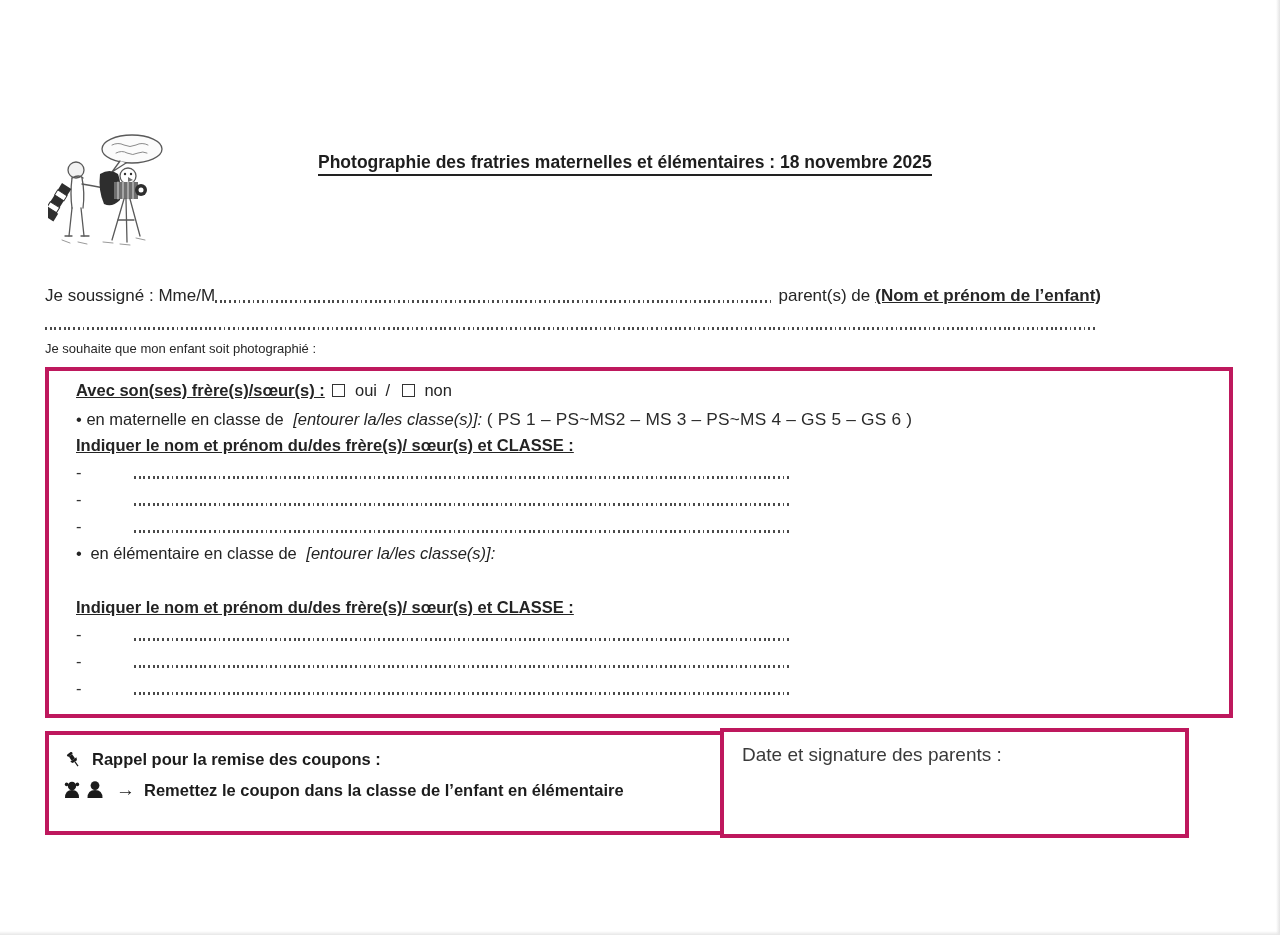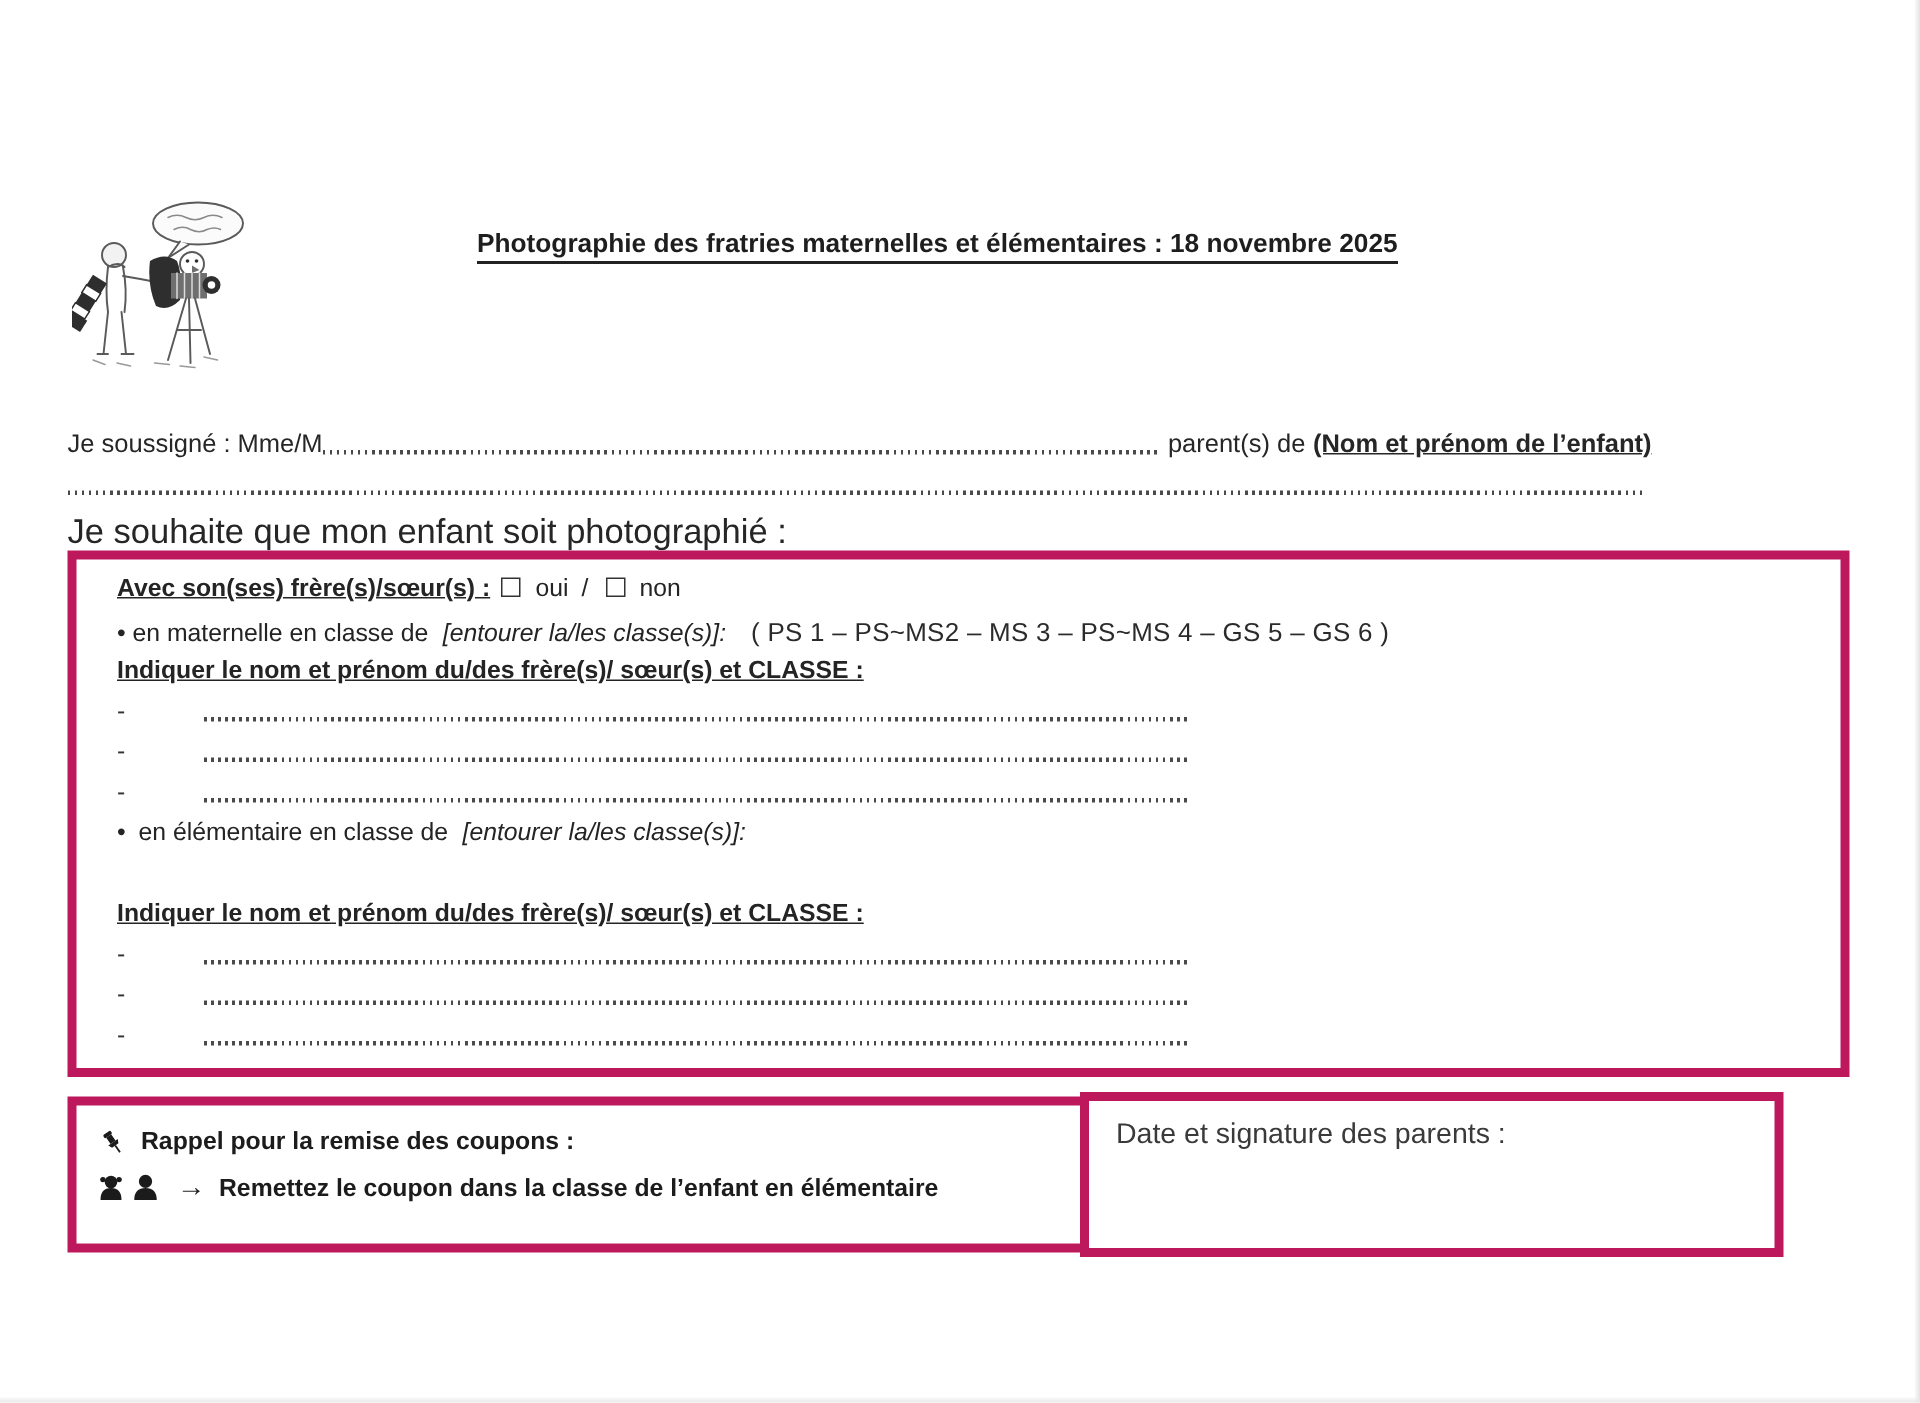--- a/index.html
+++ b/index.html
@@ -28,21 +28,21 @@
 
   
   .introline{display:flex;align-items:baseline;font-size:17px;color:#262626;}
   .introline .leader{align-self:flex-end;margin-bottom:3px;flex:1;}
 
   
   .cb{display:inline-block;width:11px;height:11px;border:1.5px solid #333;background:#fff;
       margin:0 5px 0 3px;vertical-align:-1px;}
 
   
-  .frame{position:absolute;border:6px solid #be185d;background:#fff;box-sizing:border-box;}
+  .frame{position:absolute;border:4px solid #be185d;background:#fff;box-sizing:border-box;}
 
   .boxline{position:absolute;white-space:nowrap;font-size:16.5px;color:#242424;}
   .classes{font-size:17.3px;letter-spacing:.2px;color:#2b2b2b;}
   .fillrow{position:absolute;height:18px;}
   .fillrow .dash{position:absolute;left:0;top:0;font-size:16.5px;color:#333;}
   .fillrow .leader{position:absolute;left:58px;bottom:2px;width:657px;}
 
   .rem-line{display:flex;align-items:center;gap:9px;font-size:16.5px;font-weight:bold;color:#1c1c1c;}
   .arrow{font-size:19px;font-weight:bold;}
 
@@ -104,38 +104,38 @@
 
 <div class="abs introline" style="left:45px;top:286px;width:1056px;">
   <span style="white-space:nowrap;">Je soussigné : Mme/M</span>
   <span class="leader"></span>
   <span style="white-space:nowrap;margin-left:5px;">parent(s) de</span>
   <span class="b" style="white-space:nowrap;margin-left:5px;">(Nom et prénom de l’enfant)</span>
 </div>
 
 <div class="abs leader" style="left:45px;top:327px;width:1050px;"></div>
 
-<div class="abs" style="left:45px;top:341px;font-size:23px;color:#262626;">Je souhaite que mon enfant soit photographié :</div>
+<div class="abs" style="left:45px;top:341px;font-size:13px;color:#262626;">Je souhaite que mon enfant soit photographié :</div>
 
 <div class="frame" style="left:45px;top:367px;width:1188px;height:351px;">
 
   <div class="boxline" style="left:27px;top:10px;">
     <span class="b">Avec son(ses) frère(s)/sœur(s) :</span>
     <span class="cb"></span>
     <span>oui</span>
     <span style="margin:0 4px;">/</span>
     <span class="cb"></span>
     <span>non</span>
   </div>
 
   <div class="boxline" style="left:27px;top:38px;">
     <span>•</span>
     <span style="margin-left:0;">en maternelle en classe de</span>
     <span class="it" style="margin-left:5px;">[entourer la/les classe(s)]:</span>
-    <span class="classes" style="margin-left:12px;">( PS 1 – PS~MS2 – MS 3 – PS~MS 4 – GS 5 – GS 6 )</span>
+    <span class="classes" style="">( PS 1 – PS~MS2 – MS 3 – PS~MS 4 – GS 5 – GS 6 )</span>
   </div>
 
   <div class="boxline b" style="left:27px;top:65px;">Indiquer le nom et prénom du/des frère(s)/ sœur(s) et CLASSE  :</div>
 
   <div class="fillrow" style="left:27px;top:92px;width:720px;">
     <span class="dash">-</span>
       <span class="leader"></span>
   </div>
   <div class="fillrow" style="left:27px;top:119px;width:720px;">
     <span class="dash">-</span>

